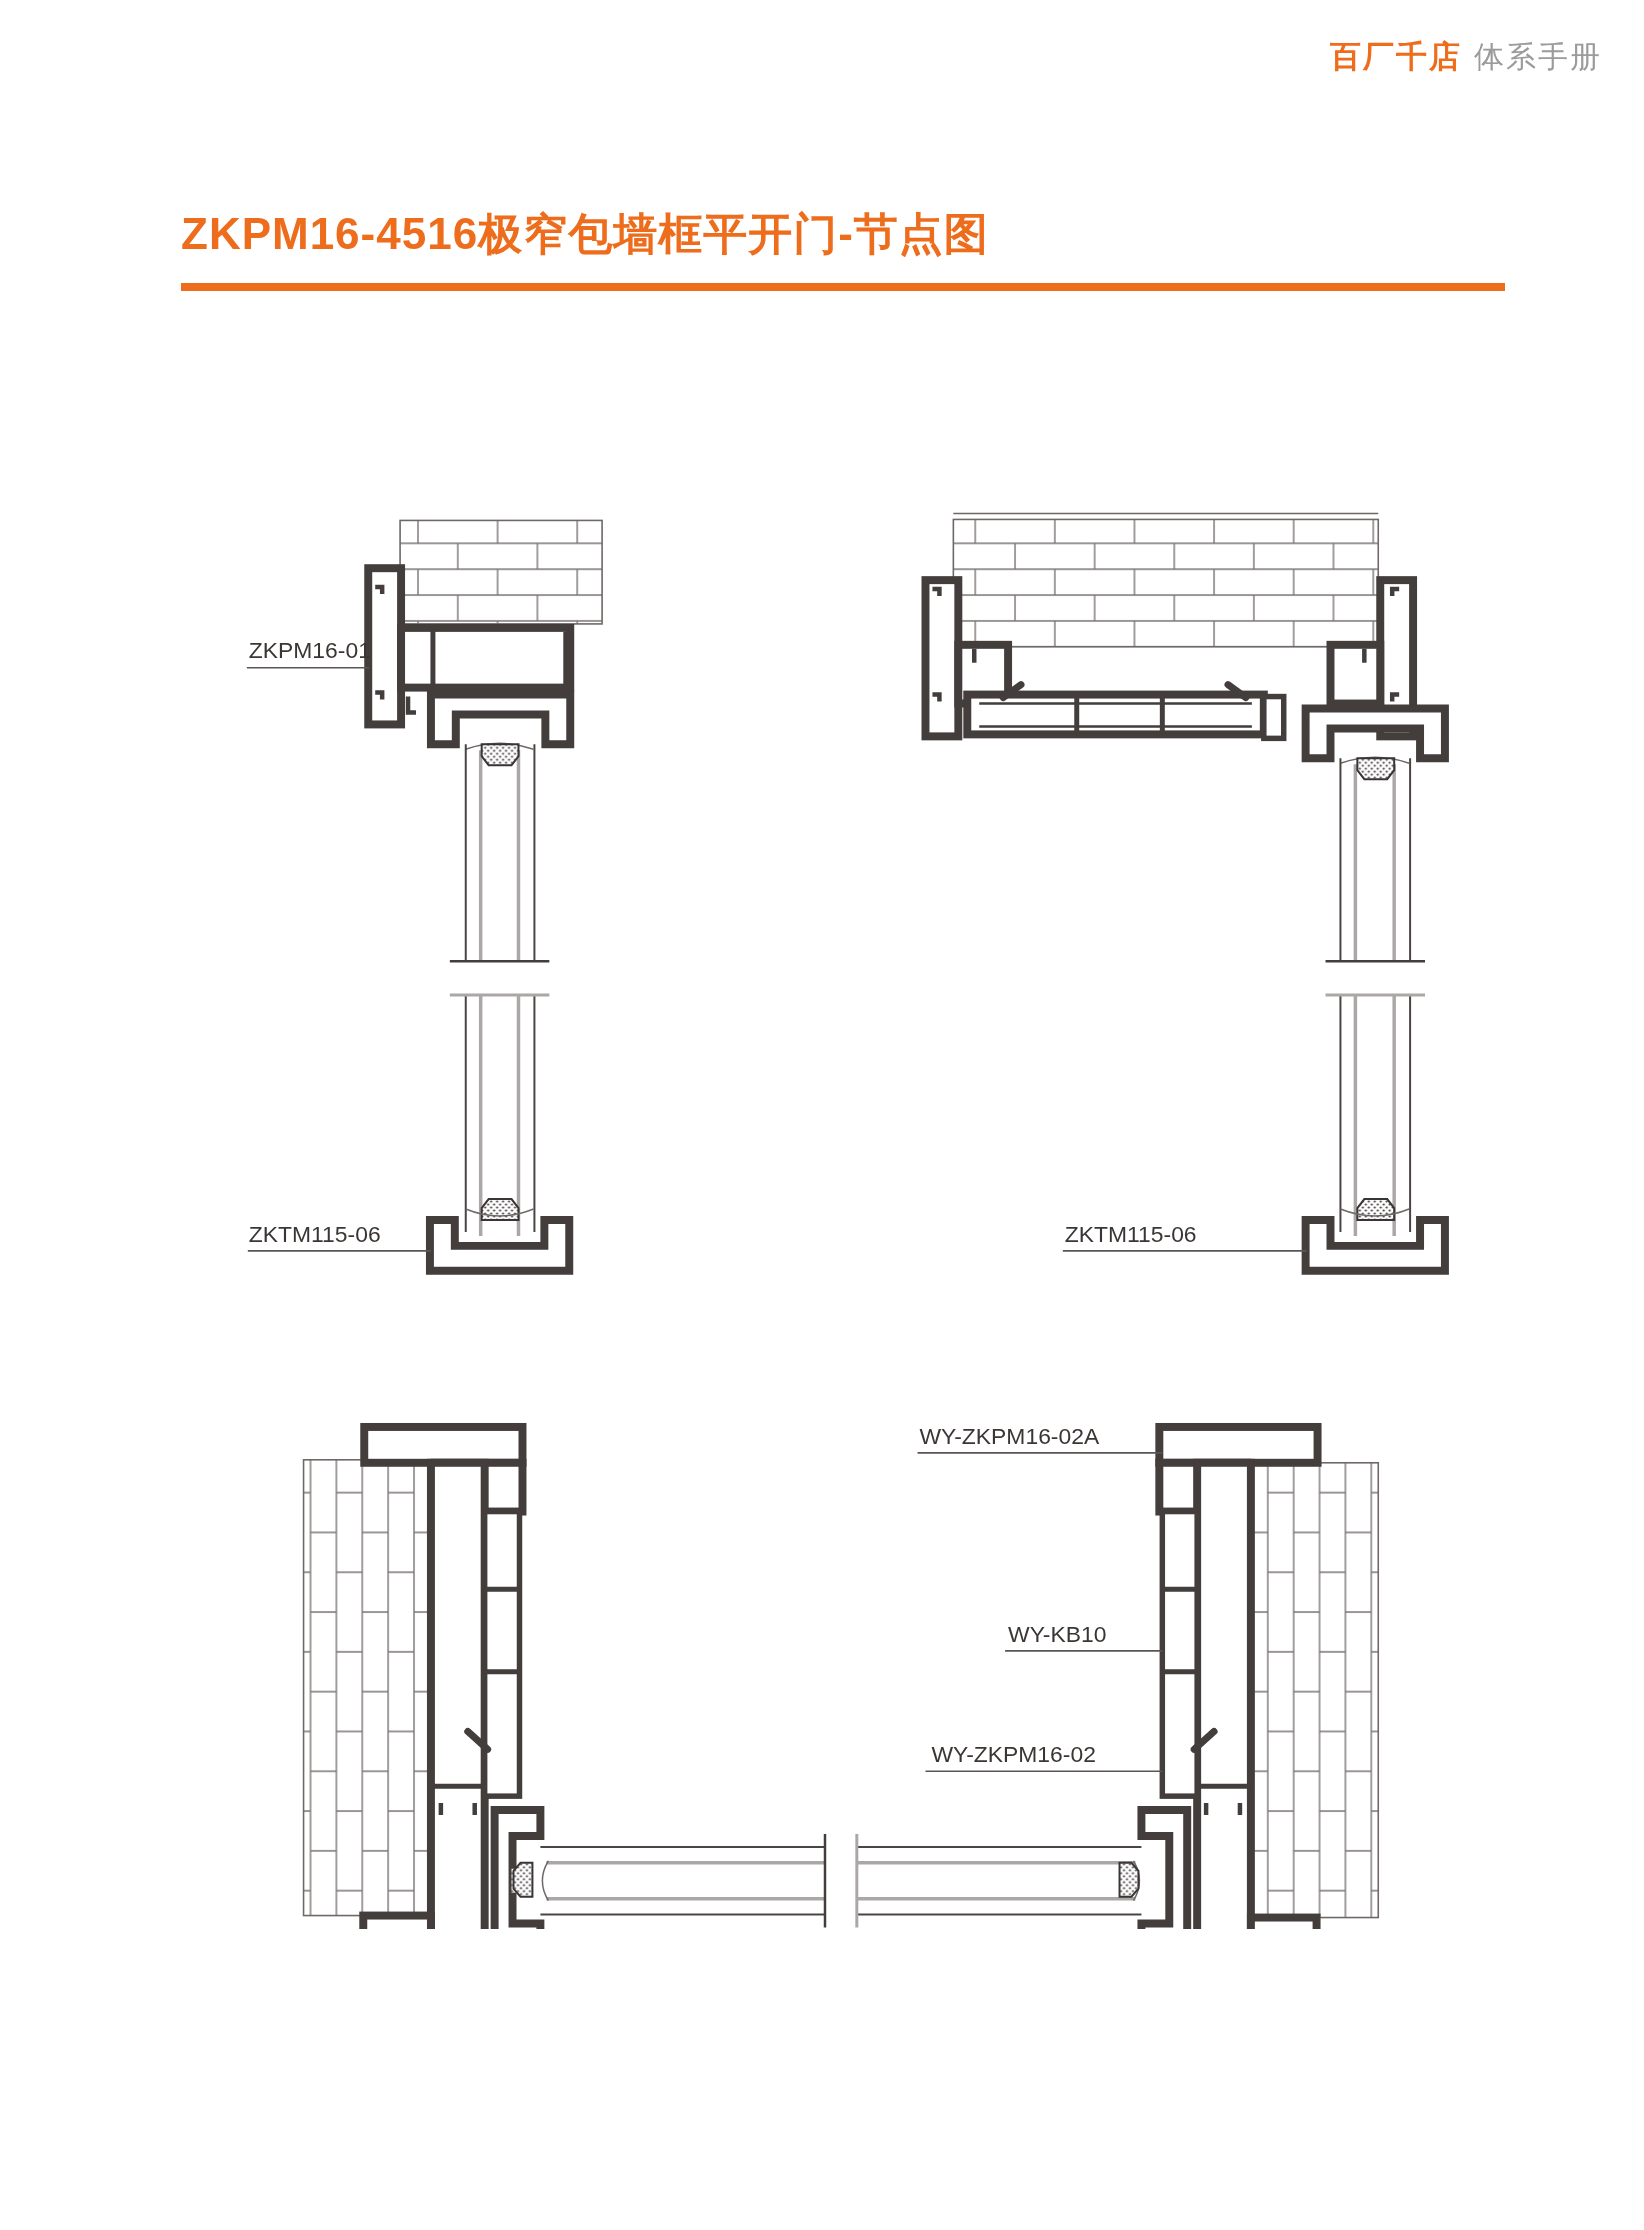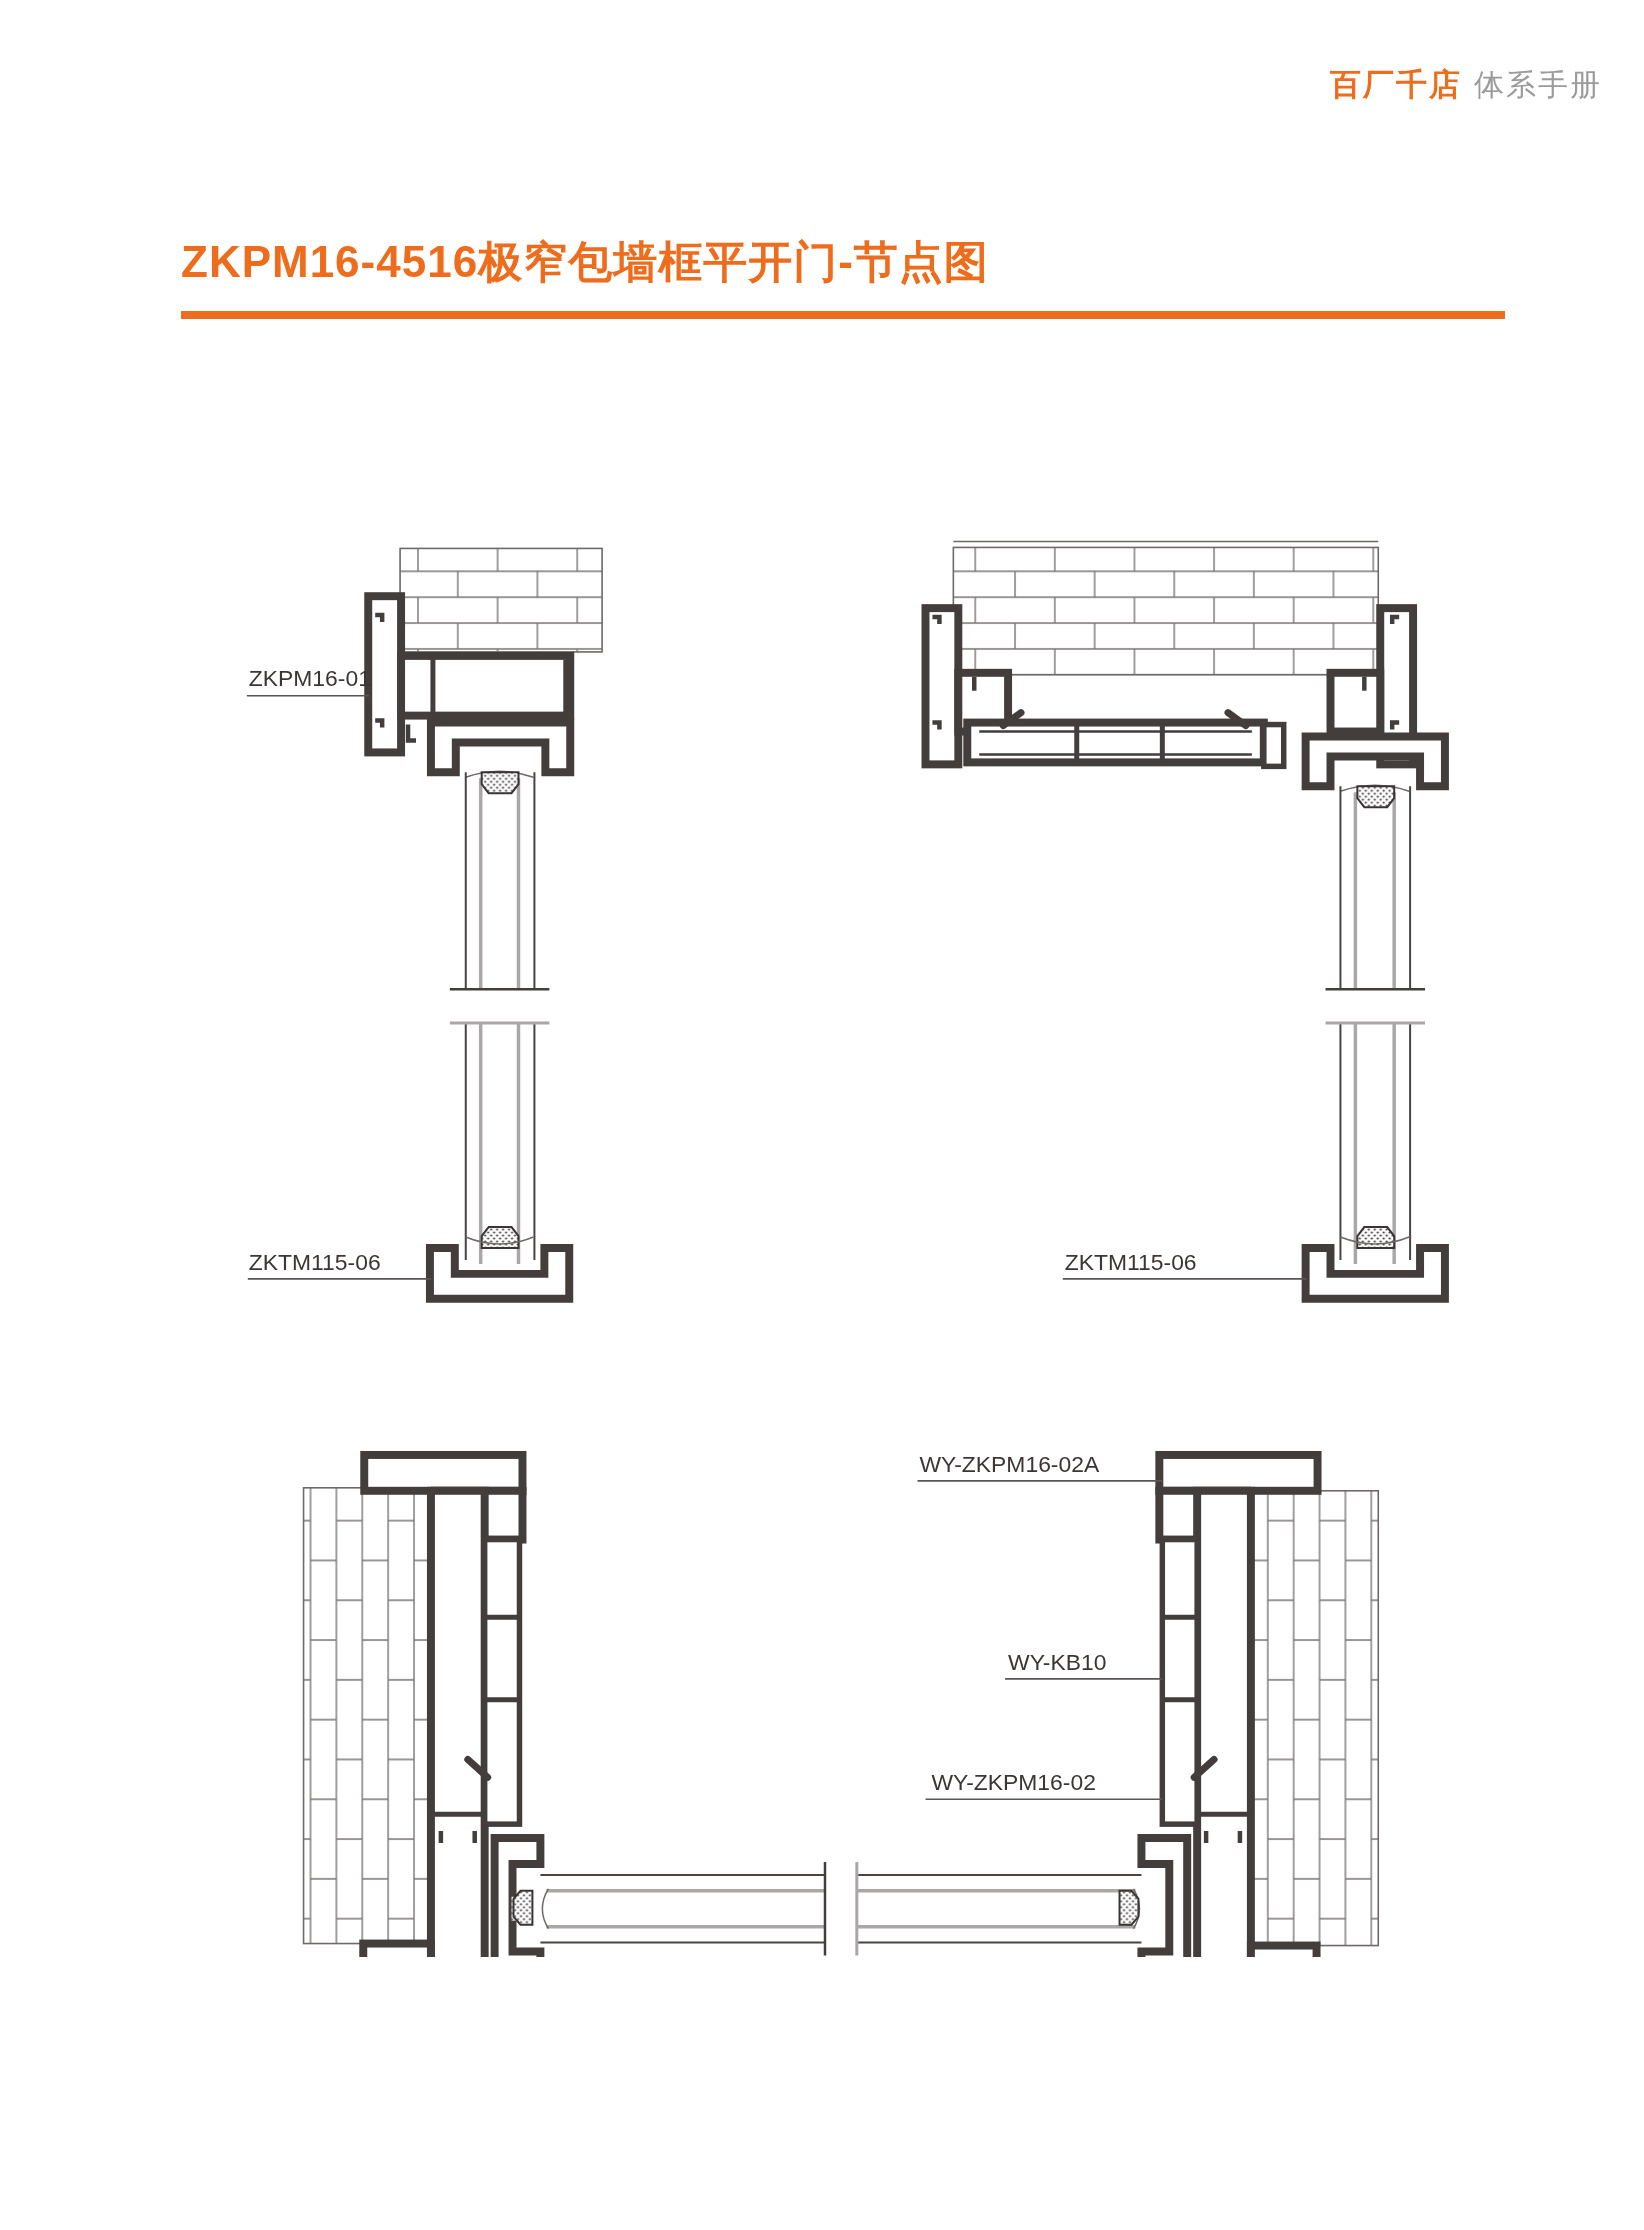--- a/index.html
+++ b/index.html
@@ -1,17 +1,17 @@
 <!DOCTYPE html>
 <html><head>
 <meta charset="utf-8">
 <style>
   html,body{margin:0;padding:0;background:#ffffff;}
   .page{position:relative;width:1645px;height:1929px;background:#ffffff;overflow:hidden;
-        font-family:"Liberation Sans",sans-serif;margin-top:28px;}
+        font-family:"Liberation Sans",sans-serif;}
   
   .logo{position:absolute;top:36px;right:43px;white-space:nowrap;}
   .logo .primary{color:#ED6D1D;font-size:31px;font-weight:900;letter-spacing:2px;}
   .logo .secondary{color:#9B9B9B;font-size:30px;font-weight:500;margin-left:12px;letter-spacing:2px;}
   
   .title{position:absolute;left:181px;top:205px;color:#ED6D1D;font-size:44px;font-weight:700;
          letter-spacing:1px;white-space:nowrap;}
   .rule{position:absolute;left:181px;top:283px;width:1324px;height:8px;background:#ED6D1D;}
   
   .badge{position:absolute;left:1556px;top:2143px;width:43px;height:43px;border-radius:50%;

